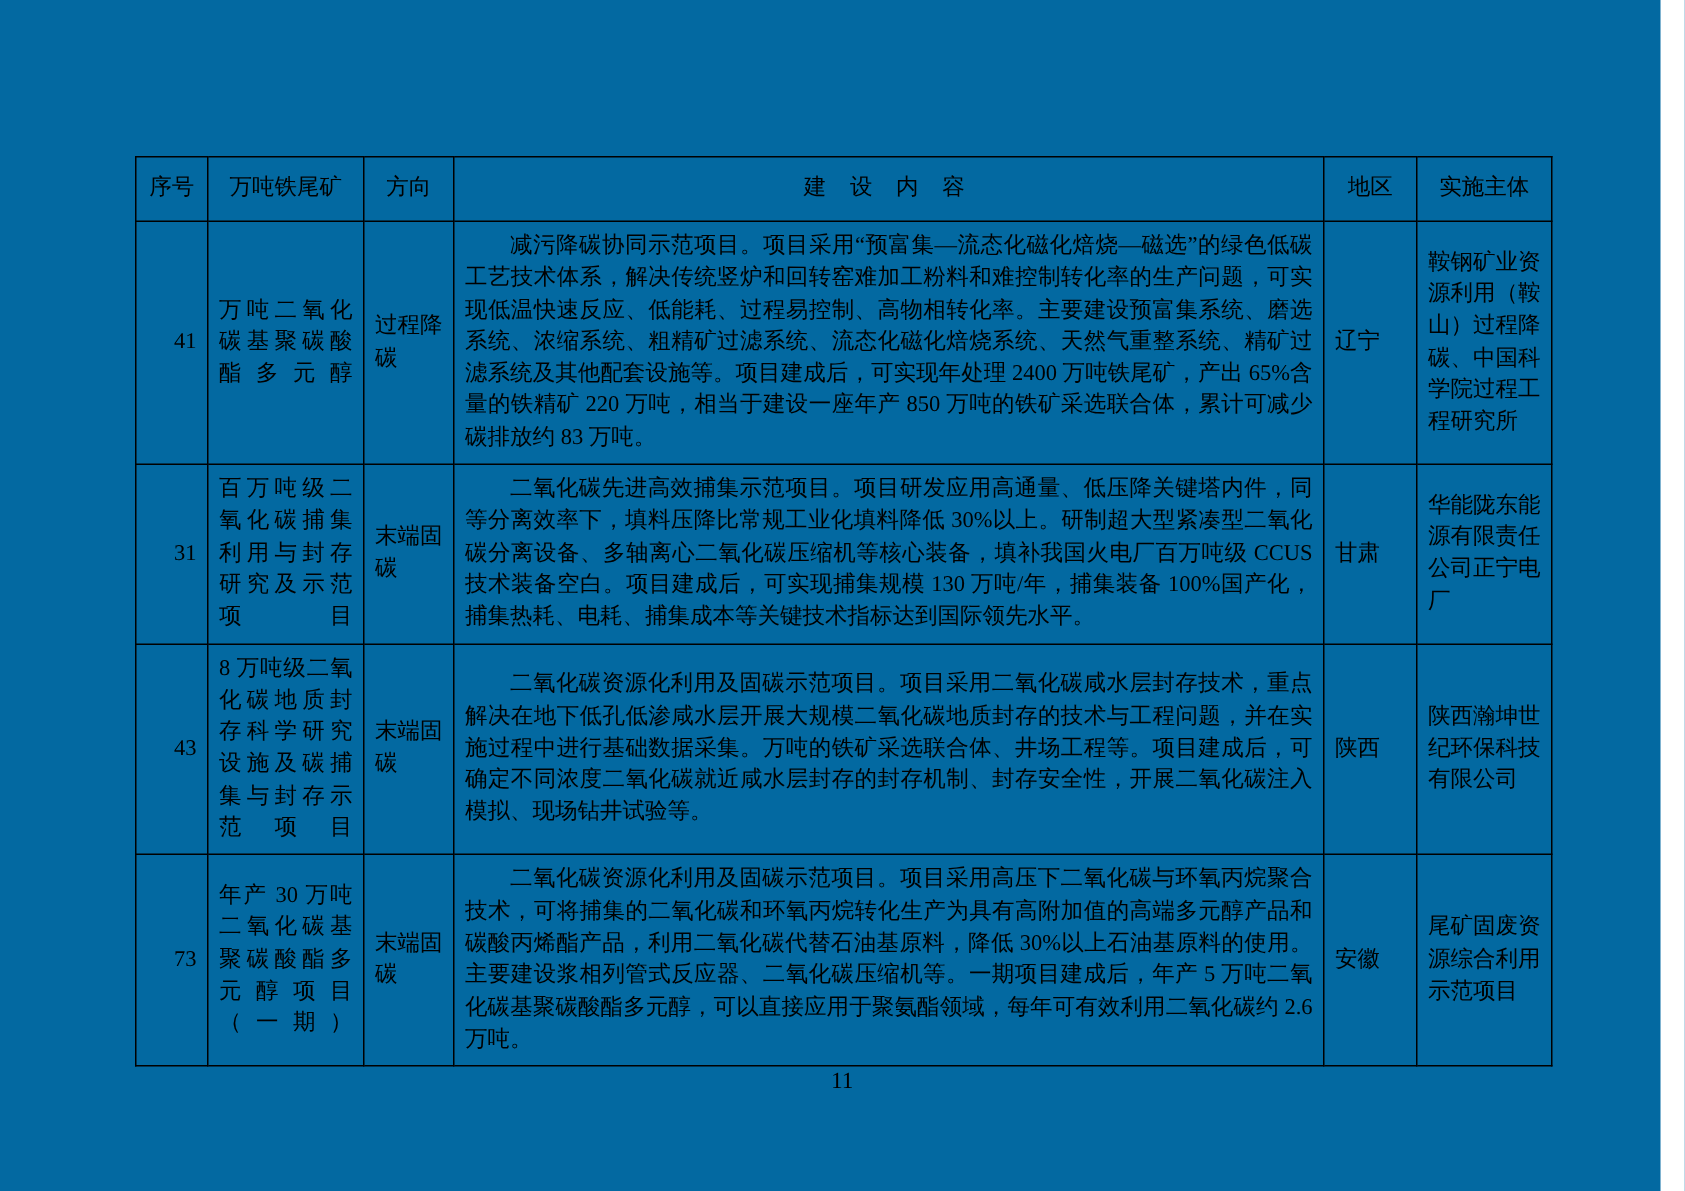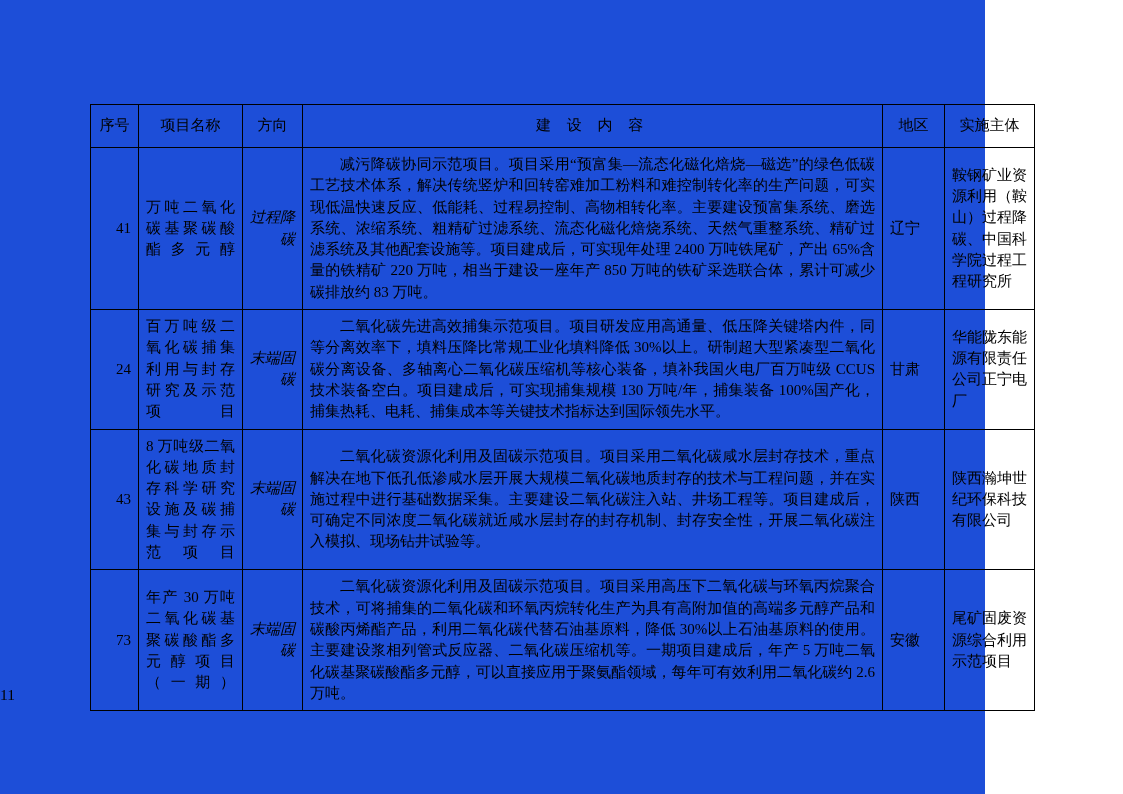--- a/index.html
+++ b/index.html
@@ -11,23 +11,23 @@
     width: 1123px;
     height: 794px;
     font-family: "Liberation Serif", "DejaVu Serif", serif;
     color: #000000;
     position: relative;
   }
   .page {
     position: absolute;
     left: 0;
     top: 0;
-    width: 985px;
+    width: 1107px;
     height: 794px;
-    background: #1d4ed8;
+    background: #0369a1;
   }
   .table-wrap {
     position: absolute;
     left: 90px;
     top: 104px;
     width: 944px;
   }
   table.doc-table {
     border-collapse: collapse;
     width: 944px;
@@ -63,24 +63,23 @@
     text-align: right;
     font-size: 15.5px;
   }
   td.cell-name {
     text-align: justify;
     text-align-last: justify;
     font-size: 15px;
     line-height: 1.5;
   }
   td.cell-dir {
-    text-align: right;
+    text-align: left;
     font-size: 15px;
     line-height: 1.5;
-    font-style: italic;
   }
   td.cell-content {
     text-align: justify;
     text-justify: inter-ideograph;
     vertical-align: middle;
     font-size: 15px;
     line-height: 1.55;
     text-indent: 2em;
   }
   td.cell-region {
@@ -89,22 +88,23 @@
   }
   td.cell-entity {
     text-align: justify;
     text-justify: inter-ideograph;
     font-size: 15px;
     line-height: 1.5;
   }
   .page-number {
     position: absolute;
     left: 0;
-    top: 686px;
+    top: 712px;
     width: 1123px;
+    text-align: center;
     font-size: 15.5px;
     font-family: "Liberation Serif", "DejaVu Serif", serif;
   }
 </style>
 </head>
 <body>
 
 <div class="page">
 
   <div class="table-wrap">
@@ -113,49 +113,49 @@
         <col class="c-no">
         <col class="c-name">
         <col class="c-dir">
         <col class="c-content">
         <col class="c-region">
         <col class="c-entity">
       </colgroup>
       <thead>
         <tr>
           <th>序号</th>
-          <th>项目名称</th>
+          <th>万吨铁尾矿</th>
           <th>方向</th>
           <th class="h-content">建 设 内 容</th>
           <th>地区</th>
           <th>实施主体</th>
         </tr>
       </thead>
       <tbody>
         <tr>
           <td class="cell-no">41</td>
           <td class="cell-name">万吨二氧化碳基聚碳酸酯多元醇</td>
           <td class="cell-dir">过程降碳</td>
           <td class="cell-content">减污降碳协同示范项目。项目采用“预富集—流态化磁化焙烧—磁选”的绿色低碳工艺技术体系，解决传统竖炉和回转窑难加工粉料和难控制转化率的生产问题，可实现低温快速反应、低能耗、过程易控制、高物相转化率。主要建设预富集系统、磨选系统、浓缩系统、粗精矿过滤系统、流态化磁化焙烧系统、天然气重整系统、精矿过滤系统及其他配套设施等。项目建成后，可实现年处理 2400 万吨铁尾矿，产出 65%含量的铁精矿 220 万吨，相当于建设一座年产 850 万吨的铁矿采选联合体，累计可减少碳排放约 83 万吨。</td>
           <td class="cell-region">辽宁</td>
           <td class="cell-entity">鞍钢矿业资源利用（鞍山）过程降碳、中国科学院过程工程研究所</td>
         </tr>
         <tr>
-          <td class="cell-no">24</td>
+          <td class="cell-no">31</td>
           <td class="cell-name">百万吨级二氧化碳捕集利用与封存研究及示范项目</td>
           <td class="cell-dir">末端固碳</td>
           <td class="cell-content">二氧化碳先进高效捕集示范项目。项目研发应用高通量、低压降关键塔内件，同等分离效率下，填料压降比常规工业化填料降低 30%以上。研制超大型紧凑型二氧化碳分离设备、多轴离心二氧化碳压缩机等核心装备，填补我国火电厂百万吨级 CCUS 技术装备空白。项目建成后，可实现捕集规模 130 万吨/年，捕集装备 100%国产化，捕集热耗、电耗、捕集成本等关键技术指标达到国际领先水平。</td>
           <td class="cell-region">甘肃</td>
           <td class="cell-entity">华能陇东能源有限责任公司正宁电厂</td>
         </tr>
         <tr>
           <td class="cell-no">43</td>
           <td class="cell-name">8 万吨级二氧化碳地质封存科学研究设施及碳捕集与封存示范项目</td>
           <td class="cell-dir">末端固碳</td>
-          <td class="cell-content">二氧化碳资源化利用及固碳示范项目。项目采用二氧化碳咸水层封存技术，重点解决在地下低孔低渗咸水层开展大规模二氧化碳地质封存的技术与工程问题，并在实施过程中进行基础数据采集。主要建设二氧化碳注入站、井场工程等。项目建成后，可确定不同浓度二氧化碳就近咸水层封存的封存机制、封存安全性，开展二氧化碳注入模拟、现场钻井试验等。</td>
+          <td class="cell-content">二氧化碳资源化利用及固碳示范项目。项目采用二氧化碳咸水层封存技术，重点解决在地下低孔低渗咸水层开展大规模二氧化碳地质封存的技术与工程问题，并在实施过程中进行基础数据采集。万吨的铁矿采选联合体、井场工程等。项目建成后，可确定不同浓度二氧化碳就近咸水层封存的封存机制、封存安全性，开展二氧化碳注入模拟、现场钻井试验等。</td>
           <td class="cell-region">陕西</td>
           <td class="cell-entity">陕西瀚坤世纪环保科技有限公司</td>
         </tr>
         <tr>
           <td class="cell-no">73</td>
           <td class="cell-name">年产 30 万吨二氧化碳基聚碳酸酯多元醇项目（一期）</td>
           <td class="cell-dir">末端固碳</td>
           <td class="cell-content">二氧化碳资源化利用及固碳示范项目。项目采用高压下二氧化碳与环氧丙烷聚合技术，可将捕集的二氧化碳和环氧丙烷转化生产为具有高附加值的高端多元醇产品和碳酸丙烯酯产品，利用二氧化碳代替石油基原料，降低 30%以上石油基原料的使用。主要建设浆相列管式反应器、二氧化碳压缩机等。一期项目建成后，年产 5 万吨二氧化碳基聚碳酸酯多元醇，可以直接应用于聚氨酯领域，每年可有效利用二氧化碳约 2.6 万吨。</td>
           <td class="cell-region">安徽</td>
           <td class="cell-entity">尾矿固废资源综合利用示范项目</td>

